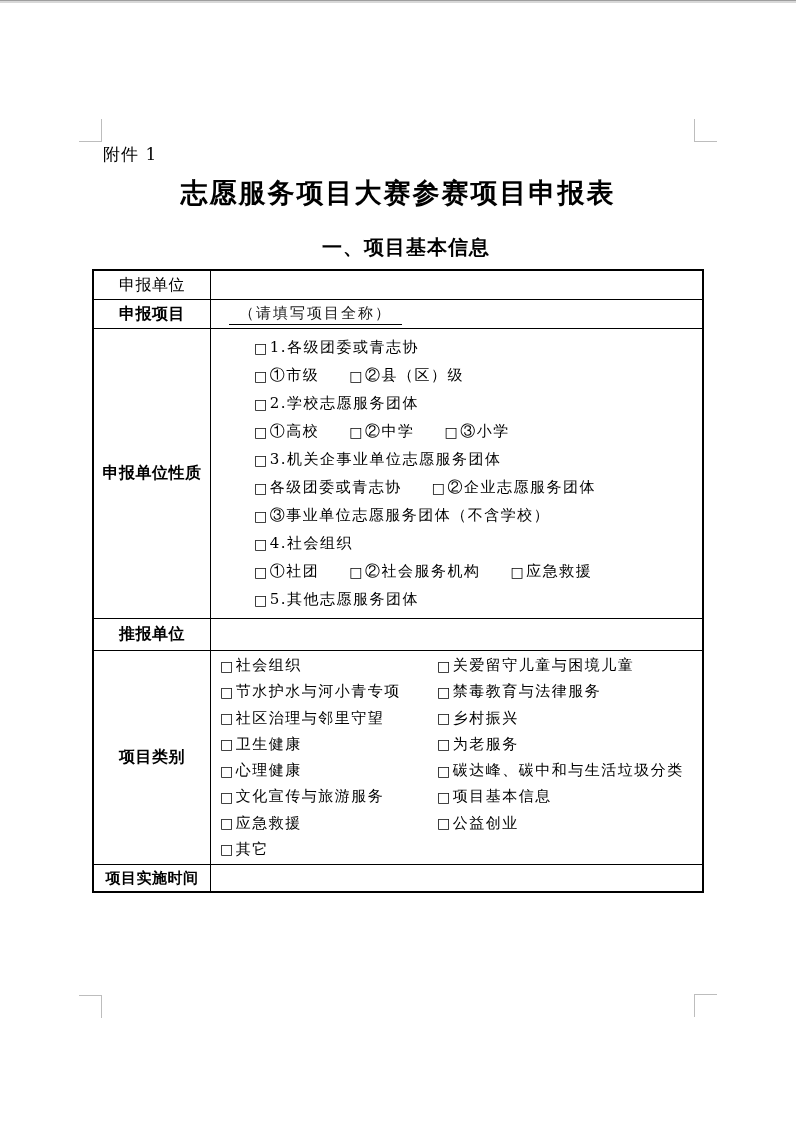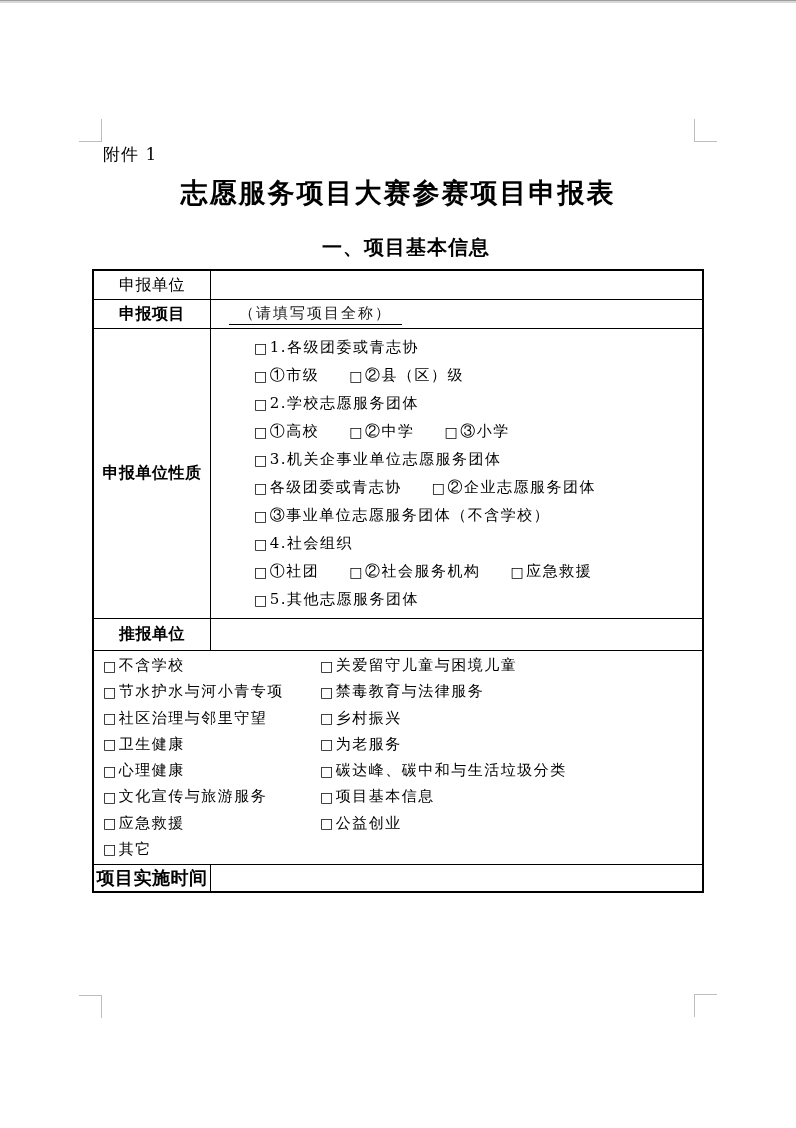--- a/index.html
+++ b/index.html
@@ -61,21 +61,21 @@
 
   .lcell {
     width: 117px; flex: 0 0 117px;
     border-right: 1px solid #000;
     display: flex; align-items: center; justify-content: center;
     font-size: 16px; text-align: center; letter-spacing: 0.5px;
   }
   .lab-sans-bold { font-family: "DejaVu Sans", "Liberation Sans", sans-serif; font-weight: 700; }
   .lab-serif-bold { font-weight: 700; }
   .lab-serif { font-weight: 400; }
-  .lcell.small { font-size: 18px; font-family: Liberation Mono, monospace; }
+  .lcell.small { font-size: 15px; font-family: Liberation Mono, monospace; }
 
   .ccell {
     flex: 1 1 auto;
     display: flex; align-items: center;
     font-size: 15px; letter-spacing: 1.5px;
     min-width: 0;
   }
 
   .fill-line {
     display: inline-block;
@@ -237,26 +237,27 @@
           </div>
         </div>
     </div>
   </div>
 
   <div class="frow h-r4">
     <div class="lcell lab-serif-bold">推报单位</div>
   </div>
 
   <div class="frow h-r5">
+    <div class="lcell lab-sans-bold">项目类别</div>
     <div class="ccell">
       <div class="cat-grid">
           <div class="cat-cell">
             <span class="cb-item">
               <span class="cb">□</span>
-              <span class="cb-label">不含学校</span>
+              <span class="cb-label">社会组织</span>
             </span>
           </div>
           <div class="cat-cell">
             <span class="cb-item">
               <span class="cb">□</span>
               <span class="cb-label">关爱留守儿童与困境儿童</span>
             </span>
           </div>
           <div class="cat-cell">
             <span class="cb-item">

